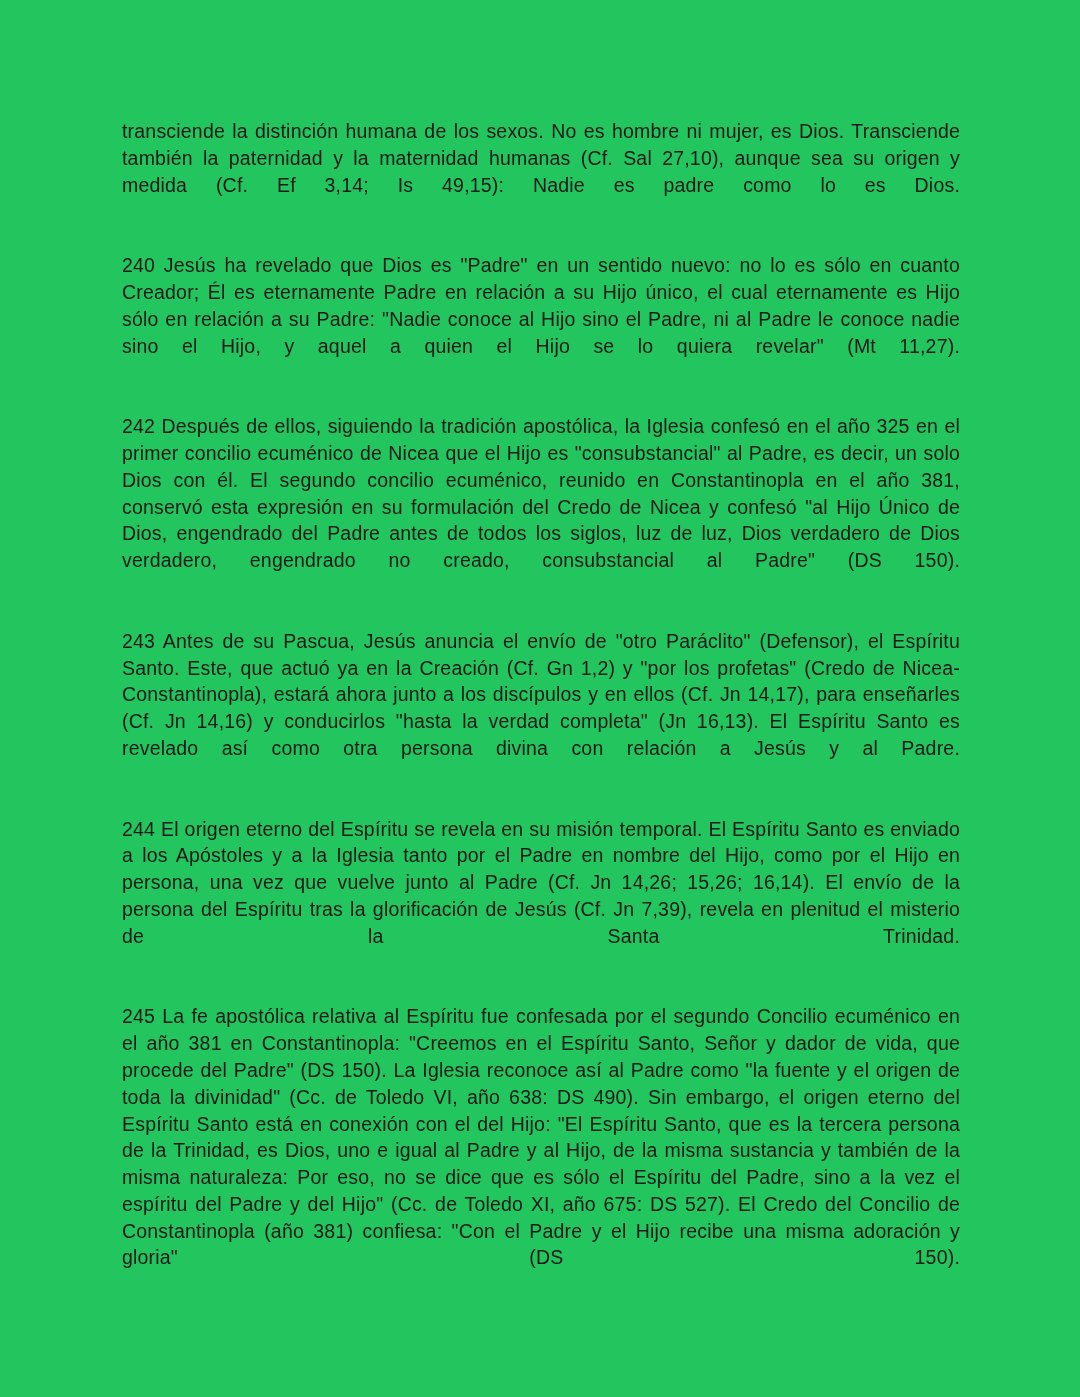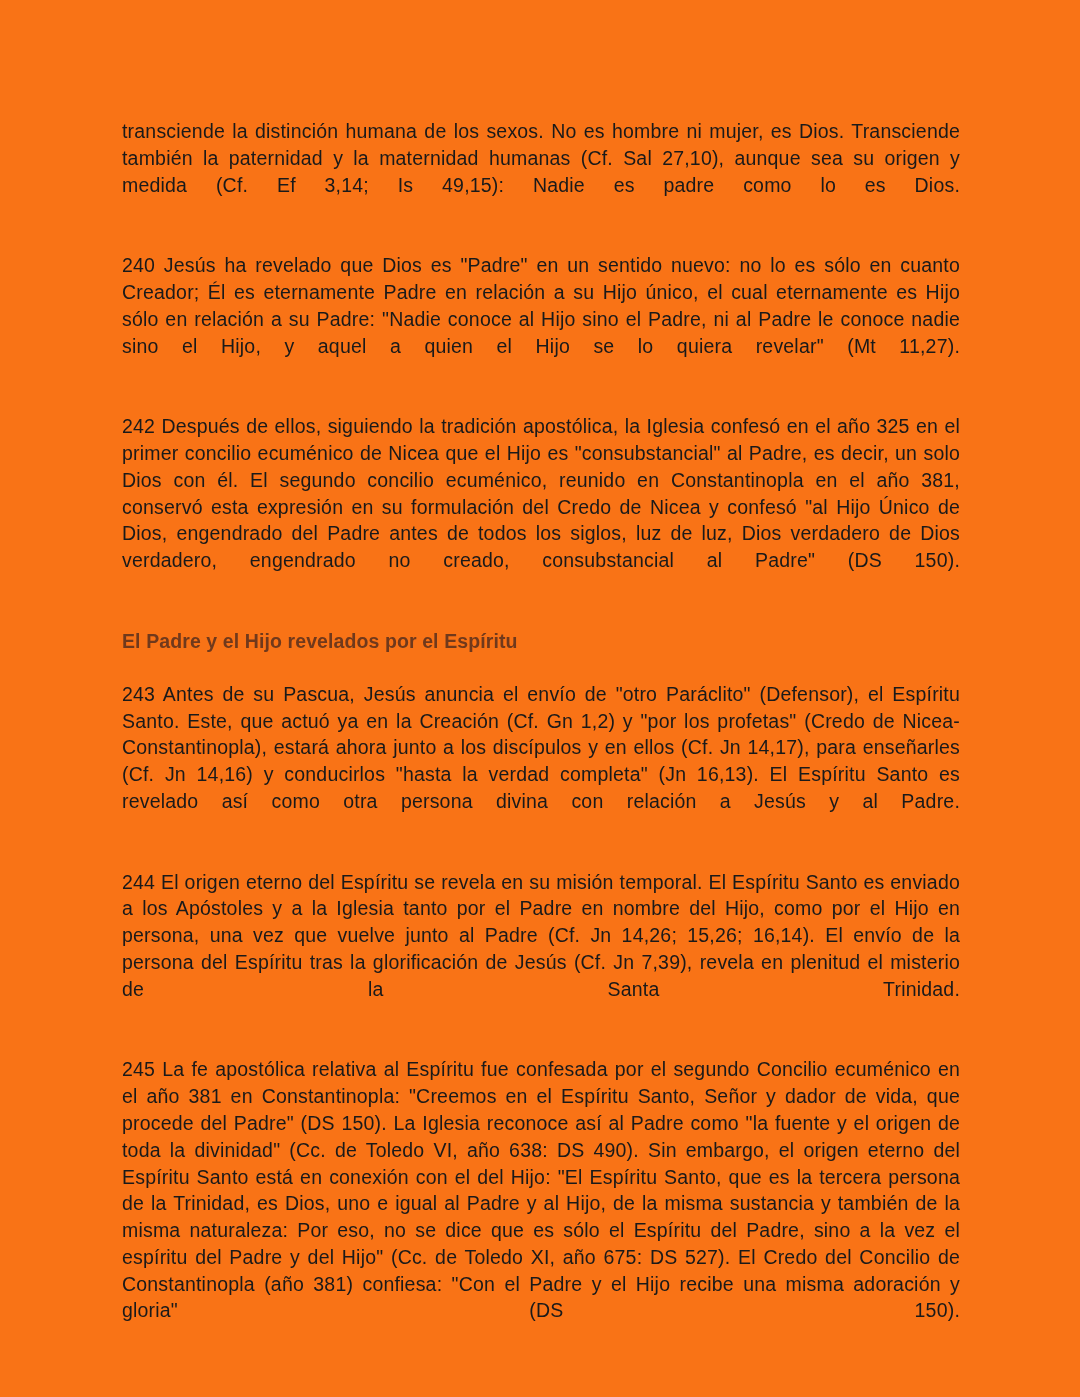--- a/index.html
+++ b/index.html
@@ -14,21 +14,21 @@
     height: 1397px;
     font-family: "Liberation Sans", sans-serif;
     color: #1a1a1a;
     -webkit-font-smoothing: antialiased;
   }
 
   .page {
     box-sizing: border-box;
     width: 1080px;
     height: 1397px;
-    background: #f97316;
+    background: #22c55e;
     padding: 118px 120px 0 122px;
   }
 
   .doc-body {
     width: 838px;
   }
 
   p.para {
     margin: 0 0 27px 0;
     font-size: 19.5px;
@@ -67,21 +67,20 @@
 <div class="page">
   <div class="doc-body">
 
     <p class="para">transciende la distinción humana de los sexos. No es hombre ni mujer, es Dios. Transciende también la paternidad y la maternidad humanas (Cf. Sal 27,10), aunque sea su origen y medida (Cf. Ef 3,14; Is 49,15): Nadie es padre como lo es Dios.</p>
 
     <p class="para">240 Jesús ha revelado que Dios es "Padre" en un sentido nuevo: no lo es sólo en cuanto Creador; Él es eternamente Padre en relación a su Hijo único, el cual eternamente es Hijo sólo en relación a su Padre: "Nadie conoce al Hijo sino el Padre, ni al Padre le conoce nadie sino el Hijo, y aquel a quien el Hijo se lo quiera revelar" (Mt 11,27).</p>
 
 
     <p class="para">242 Después de ellos, siguiendo la tradición apostólica, la Iglesia confesó en el año 325 en el primer concilio ecuménico de Nicea que el Hijo es "consubstancial" al Padre, es decir, un solo Dios con él. El segundo concilio ecuménico, reunido en Constantinopla en el año 381, conservó esta expresión en su formulación del Credo de Nicea y confesó "al Hijo Único de Dios, engendrado del Padre antes de todos los siglos, luz de luz, Dios verdadero de Dios verdadero, engendrado no creado, consubstancial al Padre" (DS 150).</p>
 
-    <h2 class="section-heading">El Padre y el Hijo revelados por el Espíritu</h2>
 
     <p class="para">243 Antes de su Pascua, Jesús anuncia el envío de "otro Paráclito" (Defensor), el Espíritu Santo. Este, que actuó ya en la Creación (Cf. Gn 1,2) y "por los profetas" (Credo de Nicea-Constantinopla), estará ahora junto a los discípulos y en ellos (Cf. Jn 14,17), para enseñarles (Cf. Jn 14,16) y conducirlos "hasta la verdad completa" (Jn 16,13). El Espíritu Santo es revelado así como otra persona divina con relación a Jesús y al Padre.</p>
 
     <p class="para">244 El origen eterno del Espíritu se revela en su misión temporal. El Espíritu Santo es enviado a los Apóstoles y a la Iglesia tanto por el Padre en nombre del Hijo, como por el Hijo en persona, una vez que vuelve junto al Padre (Cf. Jn 14,26; 15,26; 16,14). El envío de la persona del Espíritu tras la glorificación de Jesús (Cf. Jn 7,39), revela en plenitud el misterio de la Santa Trinidad.</p>
 
     <p class="para">245 La fe apostólica relativa al Espíritu fue confesada por el segundo Concilio ecuménico en el año 381 en Constantinopla: "Creemos en el Espíritu Santo, Señor y dador de vida, que procede del Padre" (DS 150). La Iglesia reconoce así al Padre como "la fuente y el origen de toda la divinidad" (Cc. de Toledo VI, año 638: DS 490). Sin embargo, el origen eterno del Espíritu Santo está en conexión con el del Hijo: "El Espíritu Santo, que es la tercera persona de la Trinidad, es Dios, uno e igual al Padre y al Hijo, de la misma sustancia y también de la misma naturaleza: Por eso, no se dice que es sólo el Espíritu del Padre, sino a la vez el espíritu del Padre y del Hijo" (Cc. de Toledo XI, año 675: DS 527). El Credo del Concilio de Constantinopla (año 381) confiesa: "Con el Padre y el Hijo recibe una misma adoración y gloria" (DS 150).</p>
 
   </div>
 </div>
 

